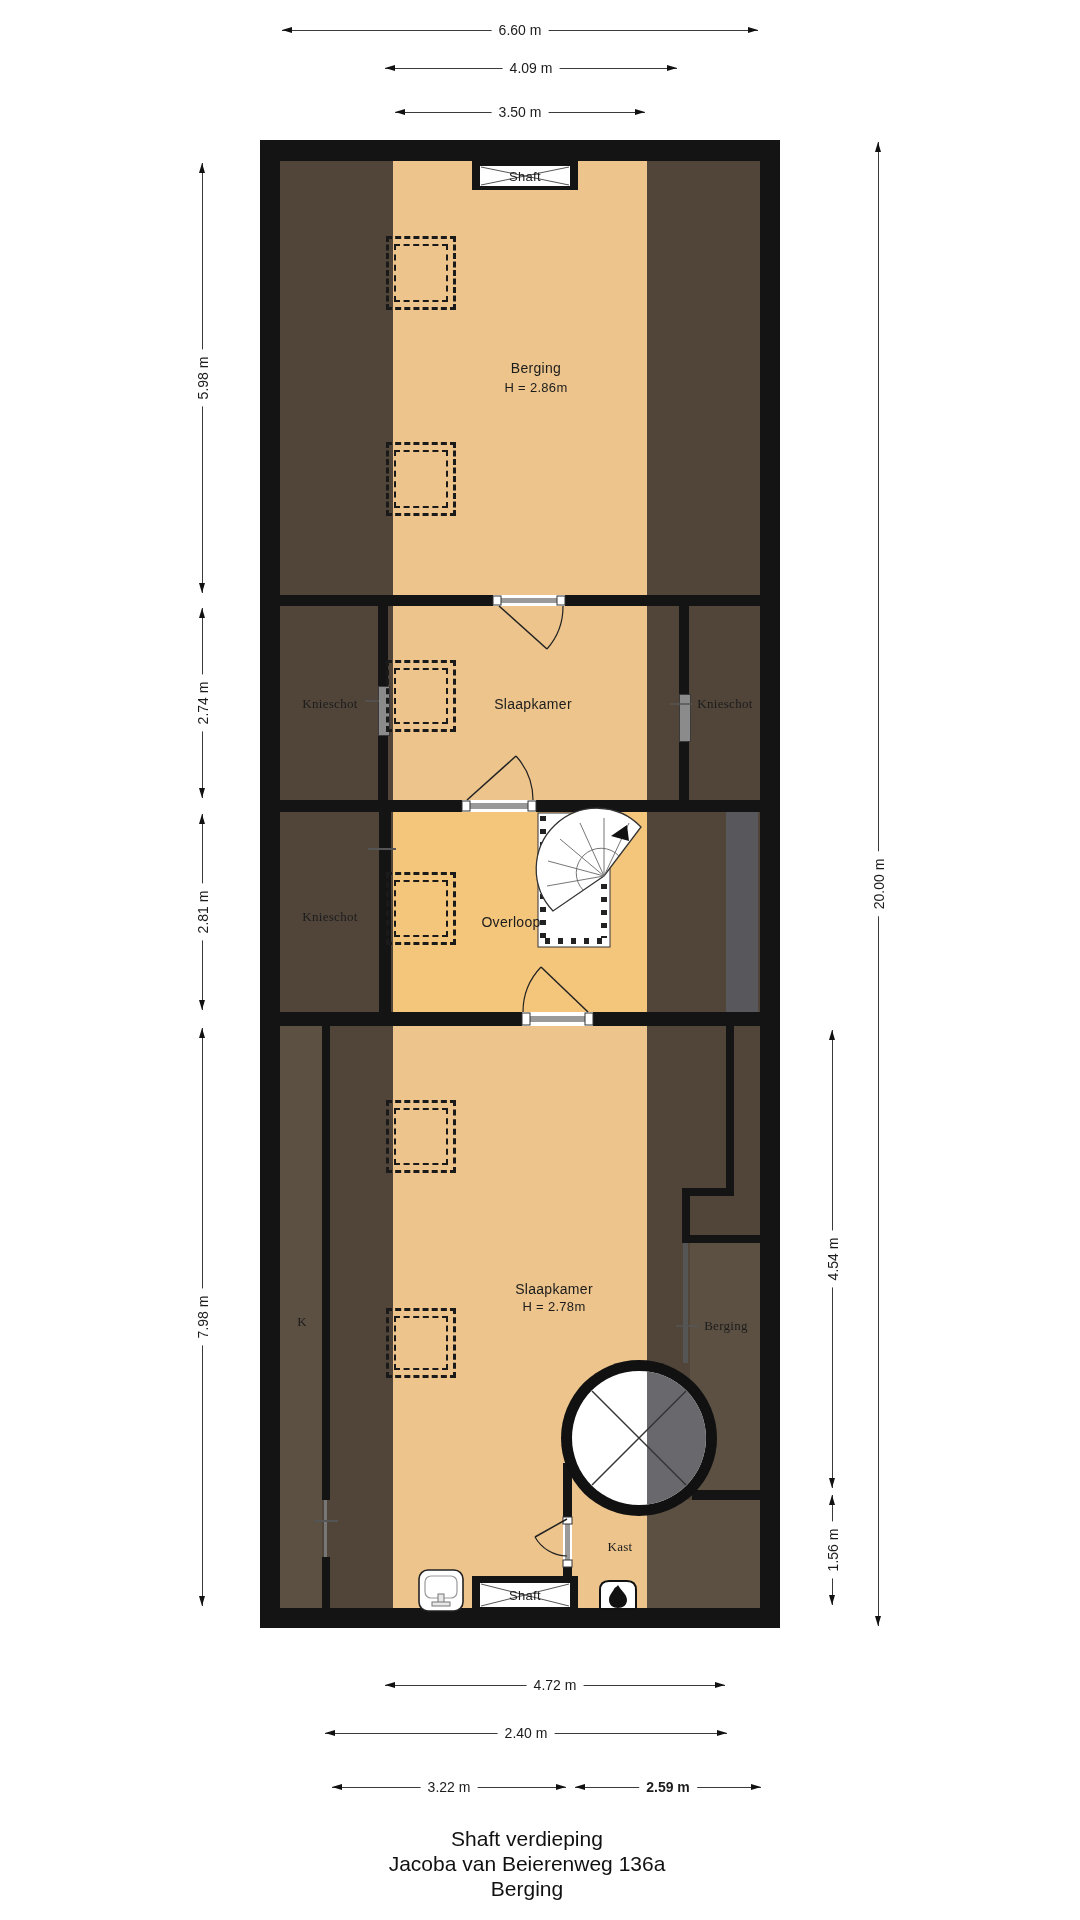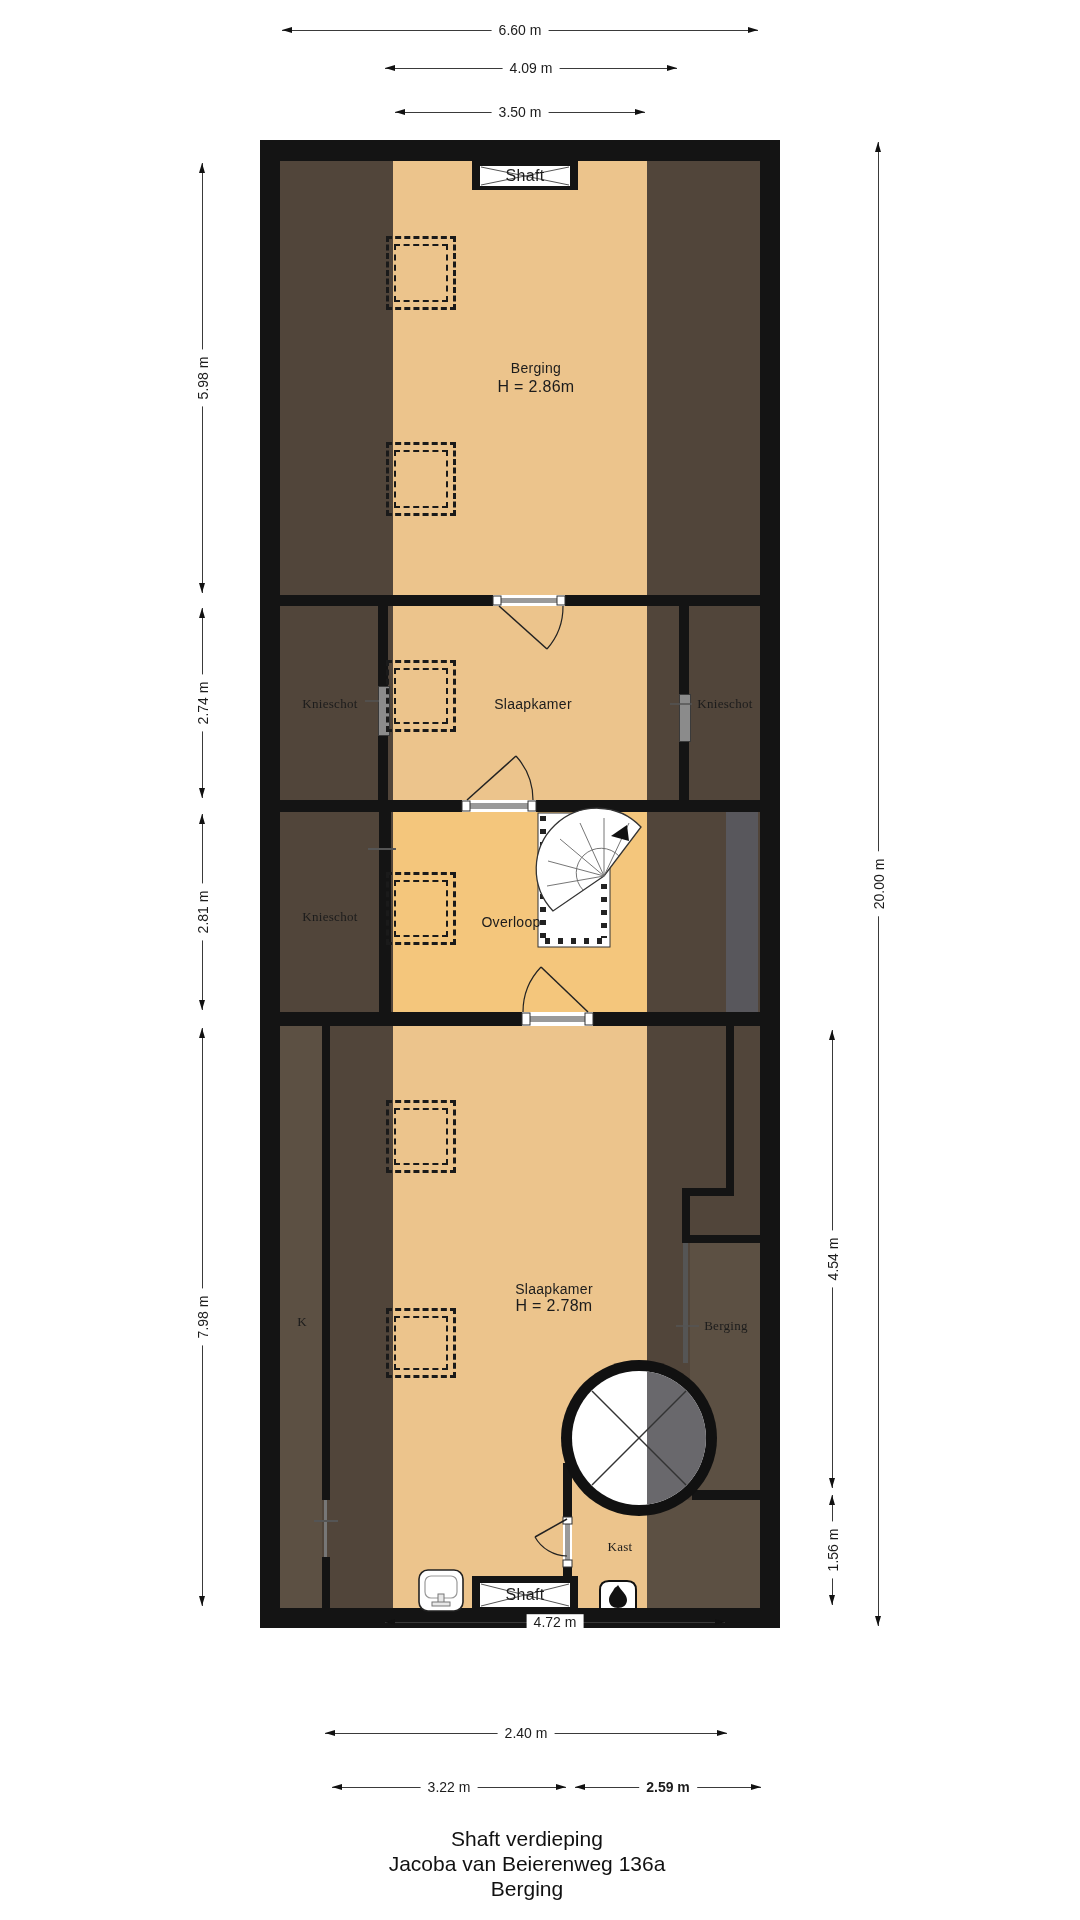--- a/index.html
+++ b/index.html
@@ -18,21 +18,21 @@
   .panel{background:var(--panel-brown);}
   .grayzone{background:var(--gray-zone);}
   .whitebox{background:#fff;}
   .marker{background:#8b8b8b;border:1px solid #3a3a3a;}
   .grayline{background:#777;}
   .thinwall{background:#555;}
   .dash-sq{position:absolute;border:3px dashed #1a1a1a;}
   .dash-sq .in{position:absolute;inset:5px;border:2px dashed #1a1a1a;}
   .lbl{position:absolute;transform:translate(-50%,-50%);color:#1c1c1c;
        font-size:14px;letter-spacing:.3px;white-space:nowrap;}
-  .lbl.small{font-size:16px;}
+  .lbl.small{font-size:13px;}
   .lbl.mid{font-size:13px;font-family:Liberation Serif, serif;}
   svg.overlay{position:absolute;left:0;top:0;}
   
   .hdim{position:absolute;height:0;border-top:1px solid #3a3a3a;}
   .hdim .al{position:absolute;left:0;top:-4px;width:0;height:0;
     border-top:3.5px solid transparent;border-bottom:3.5px solid transparent;border-right:10px solid #111;}
   .hdim .ar{position:absolute;right:0;top:-4px;width:0;height:0;
     border-top:3.5px solid transparent;border-bottom:3.5px solid transparent;border-left:10px solid #111;}
   .hdim .t{position:absolute;left:50%;top:0;transform:translate(-50%,-55%);
     background:#fff;padding:0 7px;font-size:14px;color:#1c1c1c;white-space:nowrap;}
@@ -275,21 +275,21 @@
     <span class="au"></span>
       <span class="ad"></span>
     <span class="t">4.54 m</span>
     </div>
   <div class="vdim" style="left:832px;top:1495px;height:110px;">
     <span class="au"></span>
       <span class="ad"></span>
     <span class="t">1.56 m</span>
     </div>
 
-  <div class="hdim" style="left:385px;top:1622px;width:340px;">
+  <div class="hdim" style="left:385px;top:1685px;width:340px;">
     <span class="al"></span>
       <span class="ar"></span>
     <span class="t">4.72 m</span>
     </div>
   <div class="hdim" style="left:325px;top:1733px;width:402px;">
     <span class="al"></span>
       <span class="ar"></span>
     <span class="t">2.40 m</span>
     </div>
   <div class="hdim" style="left:332px;top:1787px;width:234px;">

